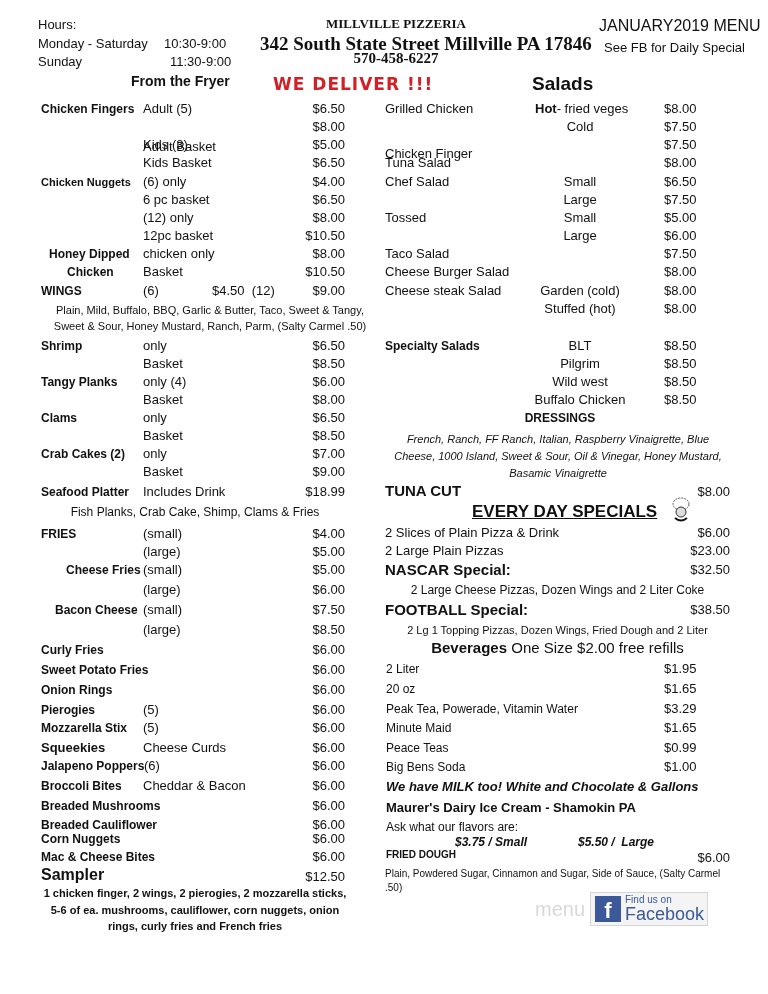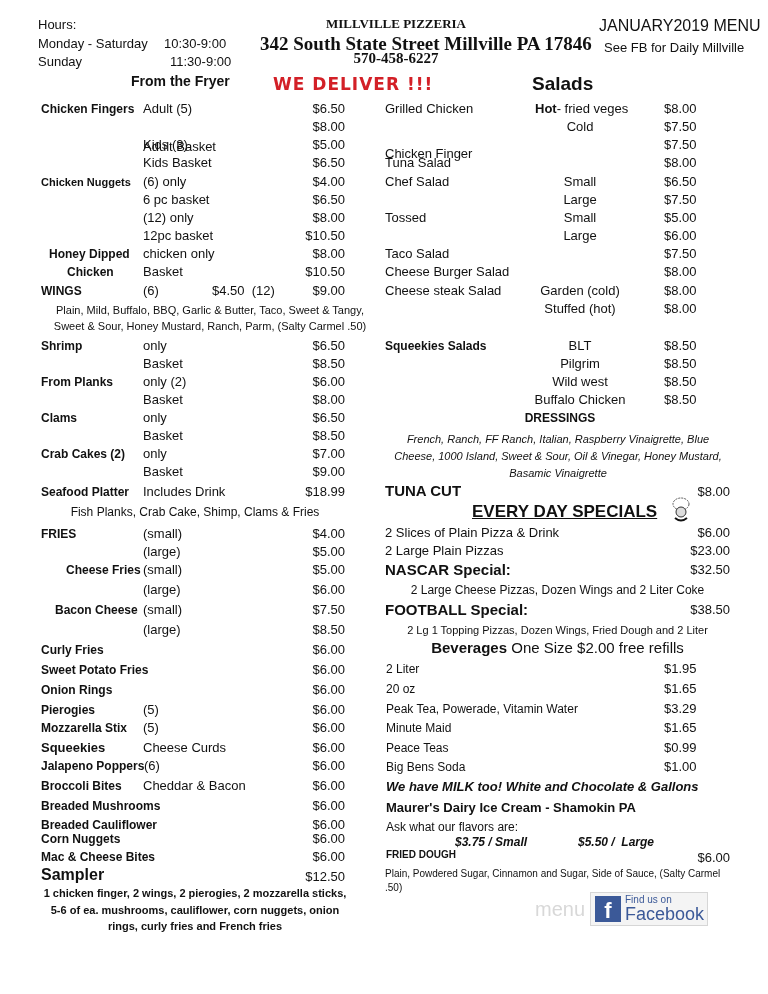--- a/index.html
+++ b/index.html
@@ -28,21 +28,21 @@
 <div class="abs t13" style="left:38px;top:36px;">Monday - Saturday</div>
 <div class="abs t13" style="left:164px;top:36px;">10:30-9:00</div>
 <div class="abs t13" style="left:38px;top:54px;">Sunday</div>
 <div class="abs t13" style="left:170px;top:54px;">11:30-9:00</div>
 
 <div class="abs serif center" style="left:265px;width:262px;top:16px;font-size:13px;">MILLVILLE PIZZERIA</div>
 <div class="abs serif center" style="left:260px;width:272px;top:33px;font-size:19px;">342 South State Street Millville PA 17846</div>
 <div class="abs serif center" style="left:265px;width:262px;top:50px;font-size:15px;">570-458-6227</div>
 
 <div class="abs" style="left:599px;top:17px;font-size:16px;">JANUARY2019 MENU</div>
-<div class="abs t13" style="left:604px;top:40px;">See FB for Daily Millville</div>
+<div class="abs t13" style="left:604px;top:40px;">See FB for Daily Special</div>
 
 <div class="abs b" style="left:131px;top:73px;font-size:14px;">From the Fryer</div>
 <div class="abs red" style="left:273px;top:74px;font-size:17px;">WE DELIVER !!!</div>
 <div class="abs b" style="left:532px;top:73px;font-size:19px;">Salads</div>
 
 <div>
   <div class="abs t12 b" style="left:41px;top:102px;">Chicken Fingers</div>
   <div class="abs t13" style="left:143px;top:101px;">Adult (5)</div>
   <div class="abs t13 price" style="left:280px;width:65px;top:101px;">$6.50</div>
 
@@ -86,22 +86,22 @@
 </div>
 
 <div>
   <div class="abs t12 b" style="left:41px;top:339px;">Shrimp</div>
   <div class="abs t13" style="left:143px;top:338px;">only</div>
   <div class="abs t13 price" style="left:280px;width:65px;top:338px;">$6.50</div>
 
   <div class="abs t13" style="left:143px;top:356px;">Basket</div>
   <div class="abs t13 price" style="left:280px;width:65px;top:356px;">$8.50</div>
 
-  <div class="abs t12 b" style="left:41px;top:375px;">From Planks</div>
-  <div class="abs t13" style="left:143px;top:374px;">only (2)</div>
+  <div class="abs t12 b" style="left:41px;top:375px;">Tangy Planks</div>
+  <div class="abs t13" style="left:143px;top:374px;">only (4)</div>
   <div class="abs t13 price" style="left:280px;width:65px;top:374px;">$6.00</div>
 
   <div class="abs t13" style="left:143px;top:392px;">Basket</div>
   <div class="abs t13 price" style="left:280px;width:65px;top:392px;">$8.00</div>
 
   <div class="abs t12 b" style="left:41px;top:411px;">Clams</div>
   <div class="abs t13" style="left:143px;top:410px;">only</div>
   <div class="abs t13 price" style="left:280px;width:65px;top:410px;">$6.50</div>
 
   <div class="abs t13" style="left:143px;top:428px;">Basket</div>
@@ -227,21 +227,21 @@
   <div class="abs t13" style="left:385px;top:264px;">Cheese Burger Salad</div>
   <div class="abs t13" style="left:664px;top:264px;">$8.00</div>
 
   <div class="abs t13" style="left:385px;top:283px;">Cheese steak Salad</div>
   <div class="abs t13 center" style="left:530px;width:100px;top:283px;">Garden (cold)</div>
   <div class="abs t13" style="left:664px;top:283px;">$8.00</div>
 
   <div class="abs t13 center" style="left:530px;width:100px;top:301px;">Stuffed (hot)</div>
   <div class="abs t13" style="left:664px;top:301px;">$8.00</div>
 
-  <div class="abs t12 b" style="left:385px;top:339px;">Squeekies Salads</div>
+  <div class="abs t12 b" style="left:385px;top:339px;">Specialty Salads</div>
   <div class="abs t13 center" style="left:530px;width:100px;top:338px;">BLT</div>
   <div class="abs t13" style="left:664px;top:338px;">$8.50</div>
 
   <div class="abs t13 center" style="left:530px;width:100px;top:356px;">Pilgrim</div>
   <div class="abs t13" style="left:664px;top:356px;">$8.50</div>
 
   <div class="abs t13 center" style="left:530px;width:100px;top:374px;">Wild west</div>
   <div class="abs t13" style="left:664px;top:374px;">$8.50</div>
 
   <div class="abs t13 center" style="left:530px;width:100px;top:392px;">Buffalo Chicken</div>

